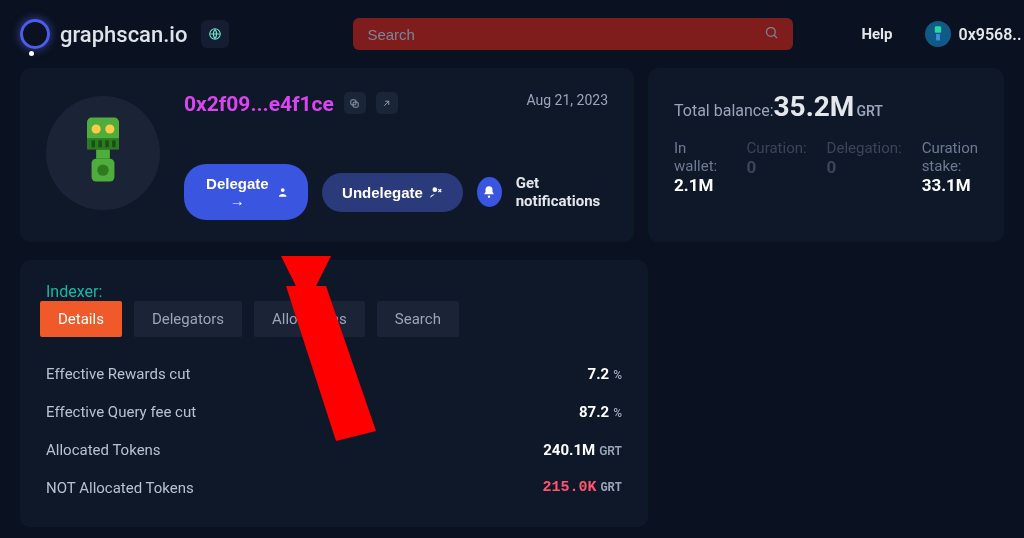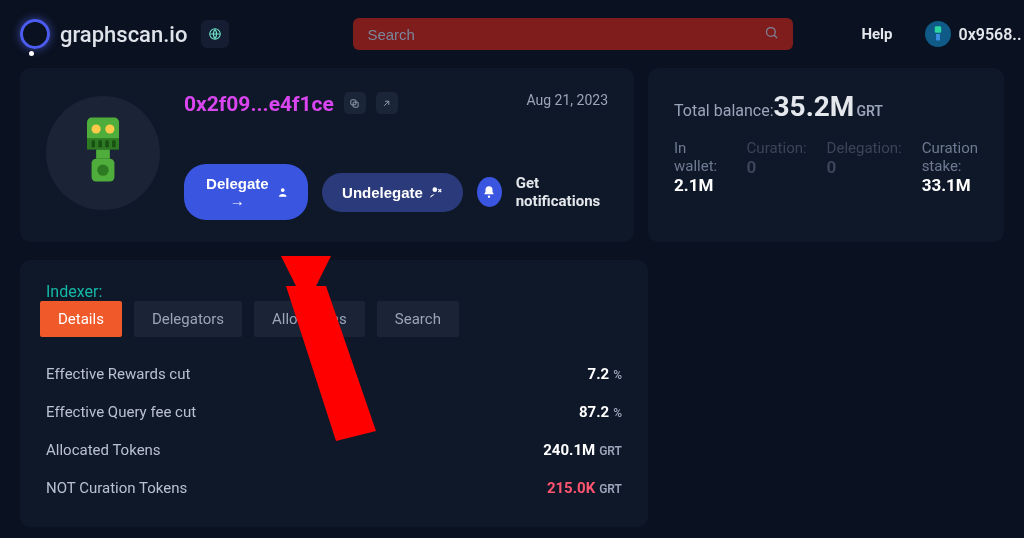--- a/index.html
+++ b/index.html
@@ -184,21 +184,21 @@
   }
   .tab.active { background:#f05a2b; color:#fff; }
   .detail-row {
     display:flex;
     padding: 10px 16px;
     font-size:15px;
   }
   .detail-label { color:#b9c1d0; }
   .detail-val { margin-left:auto; font-weight:700; color:#fff; display:flex; align-items:baseline; gap:4px;}
   .detail-val .unit { font-size:12px; color:#9aa5ba; font-weight:600;}
-  .detail-val.red { color:#ff5470; }
+  .detail-val.red { color:#ff5470;font-family:Liberation Mono, monospace; }
   
   .arrow-annot {
     position:absolute;
     left: 236px;
     top: 256px;
     pointer-events:none;
   }
 </style>
 </head>
 <body>
@@ -348,21 +348,21 @@
       </span>
   </div>
   <div class="detail-row">
     <span class="detail-label">Allocated Tokens</span>
     <span class="detail-val">
         <span>240.1M</span>
         <span class="unit">GRT</span>
       </span>
   </div>
   <div class="detail-row">
-    <span class="detail-label">NOT Curation Tokens</span>
+    <span class="detail-label">NOT Allocated Tokens</span>
     <span class="detail-val red">
         <span>215.0K</span>
         <span class="unit">GRT</span>
       </span>
   </div>
   <div class="detail-row">
     
     
   </div>
 </div>

